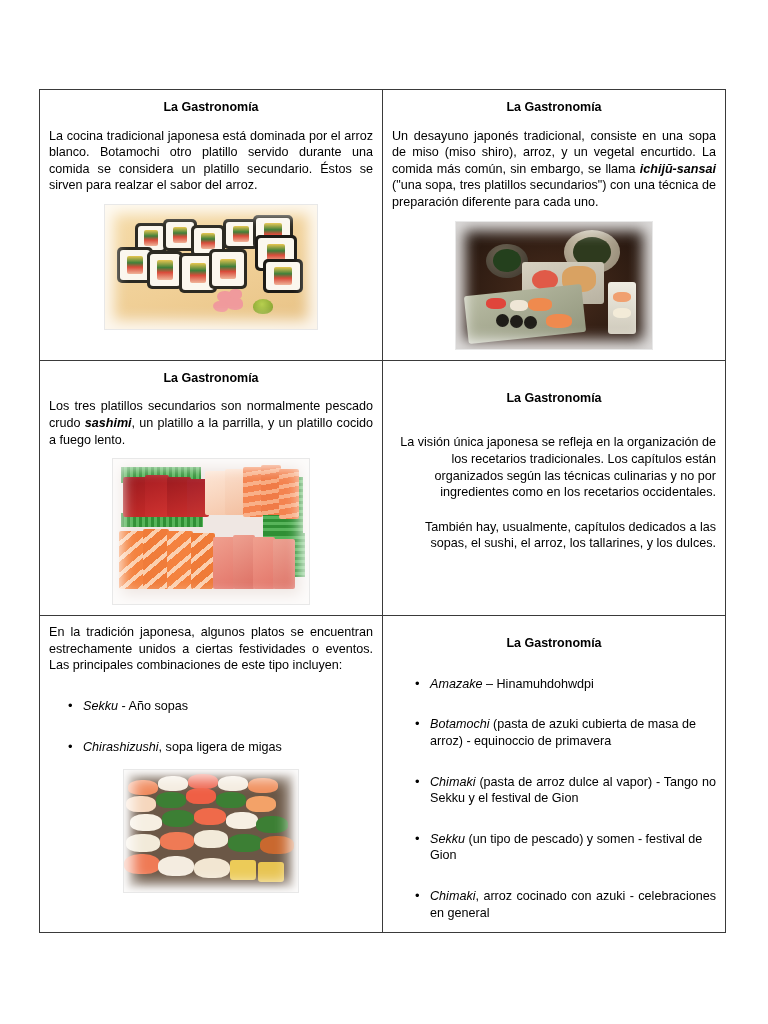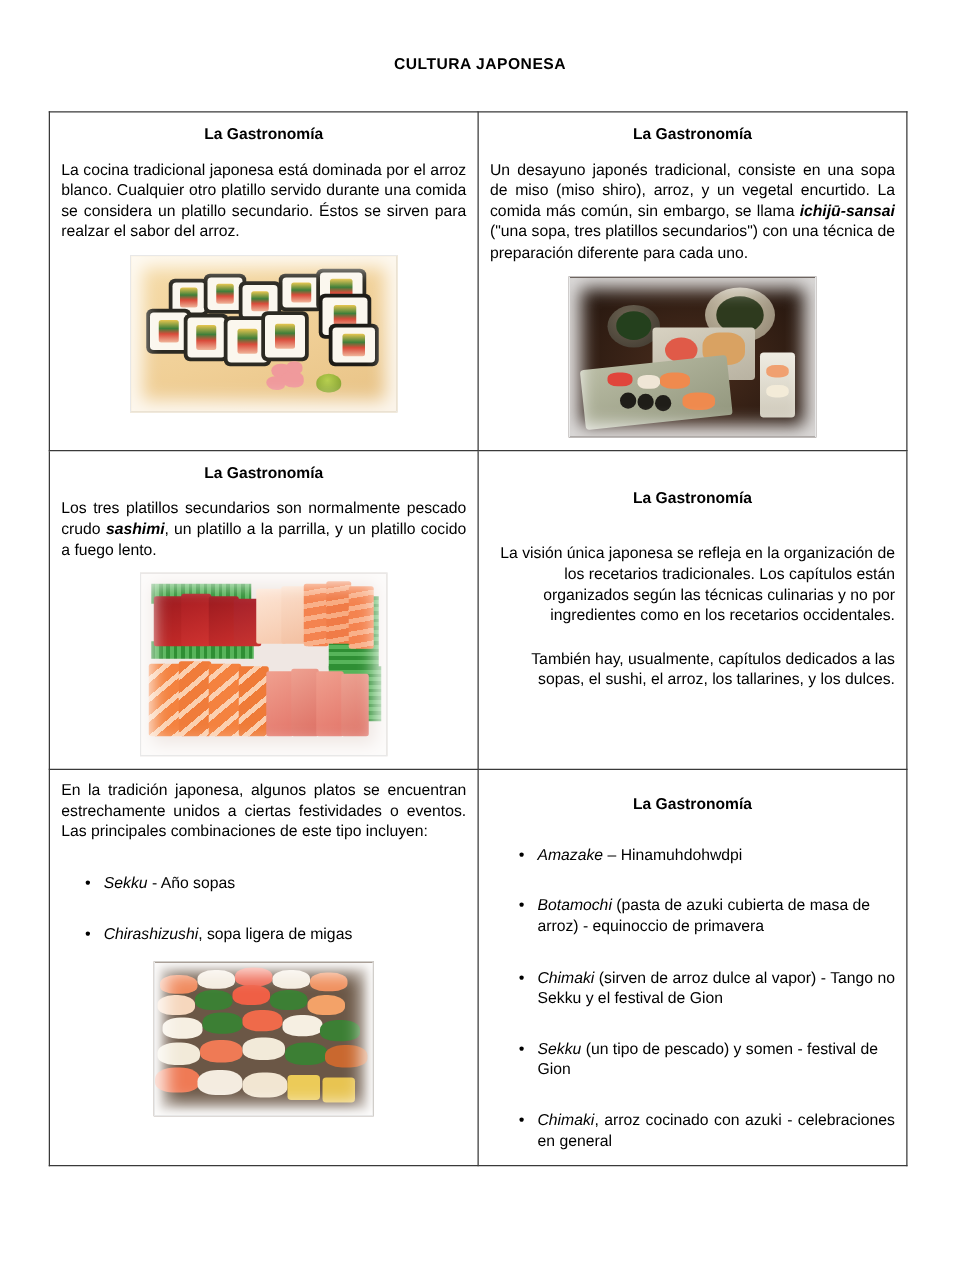--- a/index.html
+++ b/index.html
@@ -180,29 +180,28 @@
     position: absolute; inset: 0;
     background: linear-gradient(150deg,#7d6752 0%, #5b4staff 0%, #5a4738 100%);
   }
   .nig { position: absolute; border-radius: 45% 45% 40% 40%; }
 </style>
 </head>
 <body>
 
 <div class="page">
 
-  <div class="doc-title">CULTURA JAPONESA</div>
 
   <table class="grid">
     <tbody>
 
       <tr>
         <td class="col-left">
           <div class="cell-head">La Gastronomía</div>
-          <p class="body-text">La cocina tradicional japonesa está dominada por el arroz blanco. Cualquier otro platillo servido durante una comida se considera un platillo secundario. Éstos se sirven para realzar el sabor del arroz.</p>
+          <p class="body-text">La cocina tradicional japonesa está dominada por el arroz blanco. Botamochi otro platillo servido durante una comida se considera un platillo secundario. Éstos se sirven para realzar el sabor del arroz.</p>
           <div class="pic-wrap">
             <div class="pic img-maki">
               <div class="plate"></div>
 
               <div class="roll" style="left:118px;top:14px;width:36px;height:30px;">
                   <div class="rice"></div>
                   <div class="fill"></div>
                 </div>
               <div class="roll" style="left:148px;top:10px;width:40px;height:34px;">
                   <div class="rice"></div>
@@ -379,21 +378,21 @@
               <div class="vig"></div>
             </div>
           </div>
         </td>
 
         <td class="col-right">
           <div class="cell-head lower2">La Gastronomía</div>
           <ul class="bullets tight">
             <li class="noj"><span class="it">Amazake</span><span> – Hinamuhdohwdpi</span></li>
             <li class="noj"><span class="it">Botamochi</span><span> (pasta de azuki cubierta de masa de arroz) - equinoccio de primavera</span></li>
-            <li><span class="it">Chimaki</span><span> (sirven de arroz dulce al vapor) - Tango no Sekku y el festival de Gion</span></li>
+            <li><span class="it">Chimaki</span><span> (pasta de arroz dulce al vapor) - Tango no Sekku y el festival de Gion</span></li>
             <li class="noj"><span class="it">Sekku</span><span> (un tipo de pescado) y somen - festival de Gion</span></li>
             <li><span class="it">Chimaki</span><span>, arroz cocinado con azuki - celebraciones en general</span></li>
           </ul>
         </td>
       </tr>
     </tbody>
   </table>
 
 </div>
 

